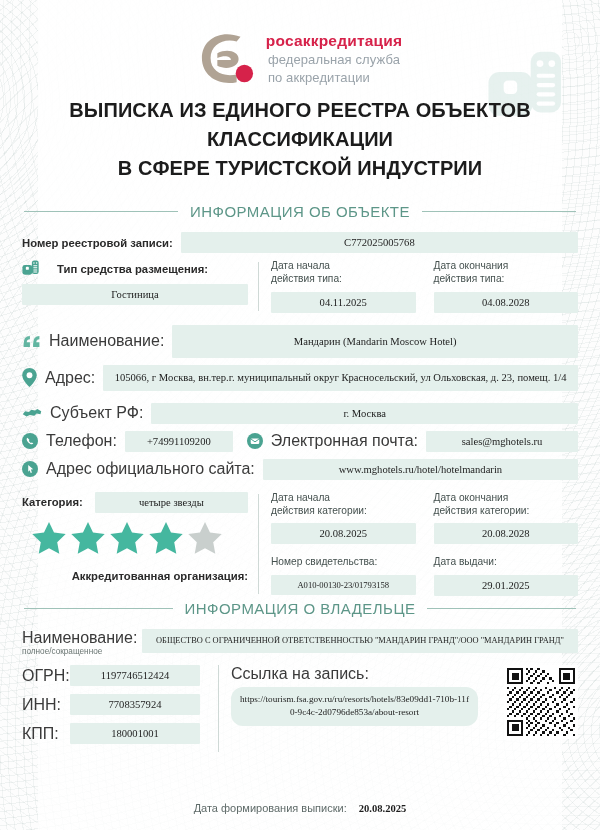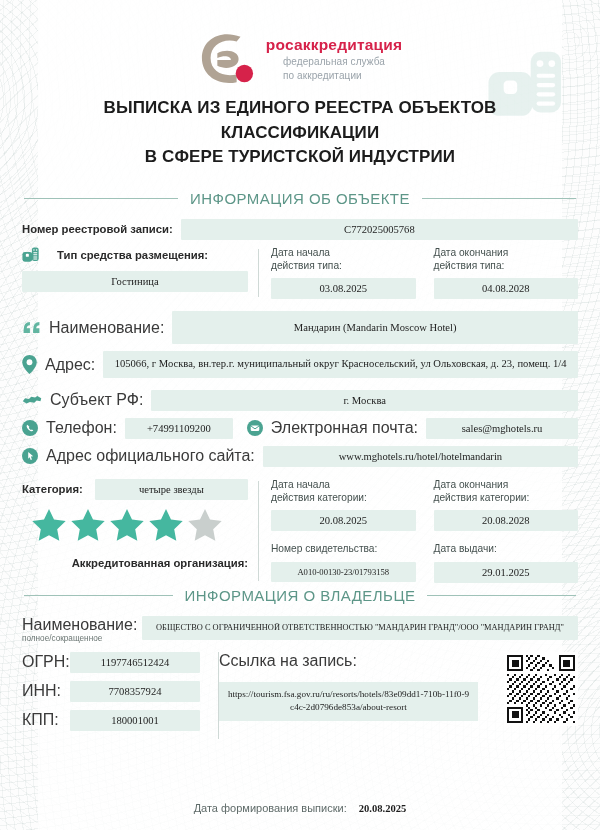--- a/index.html
+++ b/index.html
@@ -34,27 +34,27 @@
     display: flex; align-items: center; justify-content: center;
     gap: 10px; padding-top: 40px; height: 78px;
   }
   .logo-mark { width: 58px; height: 56px; flex: none; }
   .logo-text { display: flex; flex-direction: column; justify-content: center; align-items: center; }
   .logo-main {
     font-size: 15.5px; font-weight: bold; color: #d6224a;
     letter-spacing: .2px; line-height: 1.1;
   }
   .logo-sub {
-    font-size: 10px; color: #9aa3aa; line-height: 1.32; margin-top: 2px;
+    font-size: 13px; color: #9aa3aa; line-height: 1.32; margin-top: 2px;
     letter-spacing: .1px;
   }
 
   .doc-title {
     text-align: center; color: #1c1c1c; font-weight: bold;
-    font-size: 17px; line-height: 1.45; letter-spacing: .1px;
+    font-size: 20px; line-height: 1.45; letter-spacing: .1px;
     margin: 18px 4px 0;
   }
 
   .section-head {
     display: flex; align-items: center; gap: 12px;
     margin: 20px 2px 12px;
   }
   .section-head .line { flex: 1; height: 1px; background: #9fc2b8; }
   .section-head .txt {
     color: #5d9688; font-weight: normal; font-size: 15px; letter-spacing: .45px;
@@ -92,22 +92,22 @@
   .ownname { display: flex; align-items: flex-start; gap: 8px; margin-bottom: 8px; }
   .ownname-lbl { width: 112px; flex: none; }
   .ownname-sub { font-size: 8.2px; color: #6a7572; line-height: 1.2; }
   .ownname .val { flex: 1; font-size: 8.4px; line-height: 1.45; padding: 6px; }
 
   .ownbody { display: flex; gap: 18px; }
   .ownleft { width: 178px; }
   .idrow { display: flex; align-items: center; gap: 8px; margin-bottom: 8px; }
   .idrow .lbl-n { width: 40px; }
   .idrow .val { flex: 1; }
-  .ownmid { flex: 1; border-left: 1px solid #cfd9d6; }
-  .linkbox { background: #e4f0ec; padding: 6px 7px; margin-top: 12px; }
+  .ownmid { flex: 1; padding-left: 12px; border-left: 1px solid #cfd9d6; }
+  .linkbox { background: #e4f0ec; padding: 6px 7px; margin-top: 4px; border-radius: 12px; }
   .linkbox .u {
     font-family: "Liberation Serif", serif; font-size: 9.2px; color: #1d1d1d;
     text-align: center; line-height: 1.45; word-break: break-all;
   }
   .qrwrap { width: 82px; flex: none; padding-left: 8px; display: flex; align-items: flex-start; }
   .qr { width: 74px; height: 74px; background: #fff; padding: 3px; }
 
   .footer {
     position: absolute; left: 0; right: 0; bottom: 16px;
     display: flex; justify-content: center; align-items: baseline; gap: 12px;
@@ -188,21 +188,21 @@
           </span>
           <span class="lbl">Тип средства размещения:</span>
         </div>
         <div class="val" style="margin-top:7px">Гостиница</div>
       </div>
       <div class="divider-v"></div>
       <div class="daterow">
         <div class="datecol">
           <div class="sublbl">Дата начала</div>
           <div class="sublbl">действия типа:</div>
-          <div class="val">03.08.2025</div>
+          <div class="val">04.11.2025</div>
         </div>
         <div class="datecol">
           <div class="sublbl">Дата окончания</div>
           <div class="sublbl">действия типа:</div>
           <div class="val">04.08.2028</div>
         </div>
       </div>
     </div>
 
     <div class="row" style="margin-top:12px">

